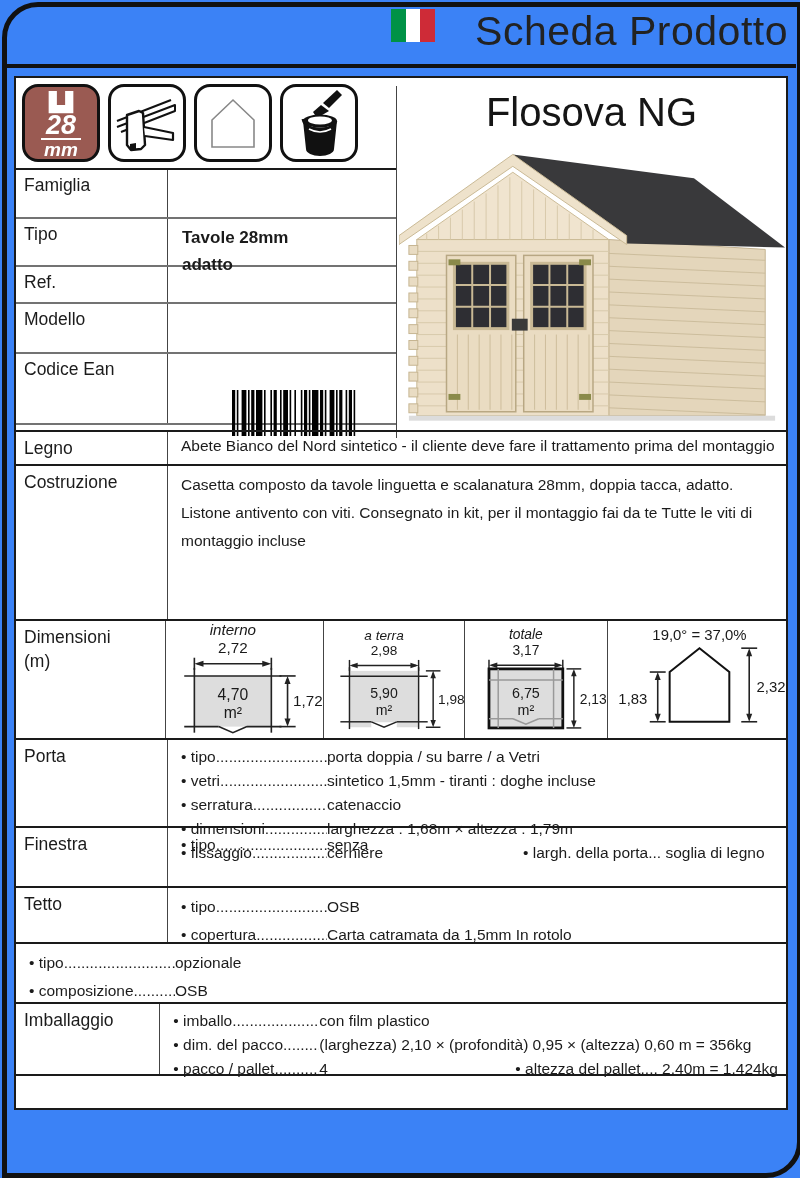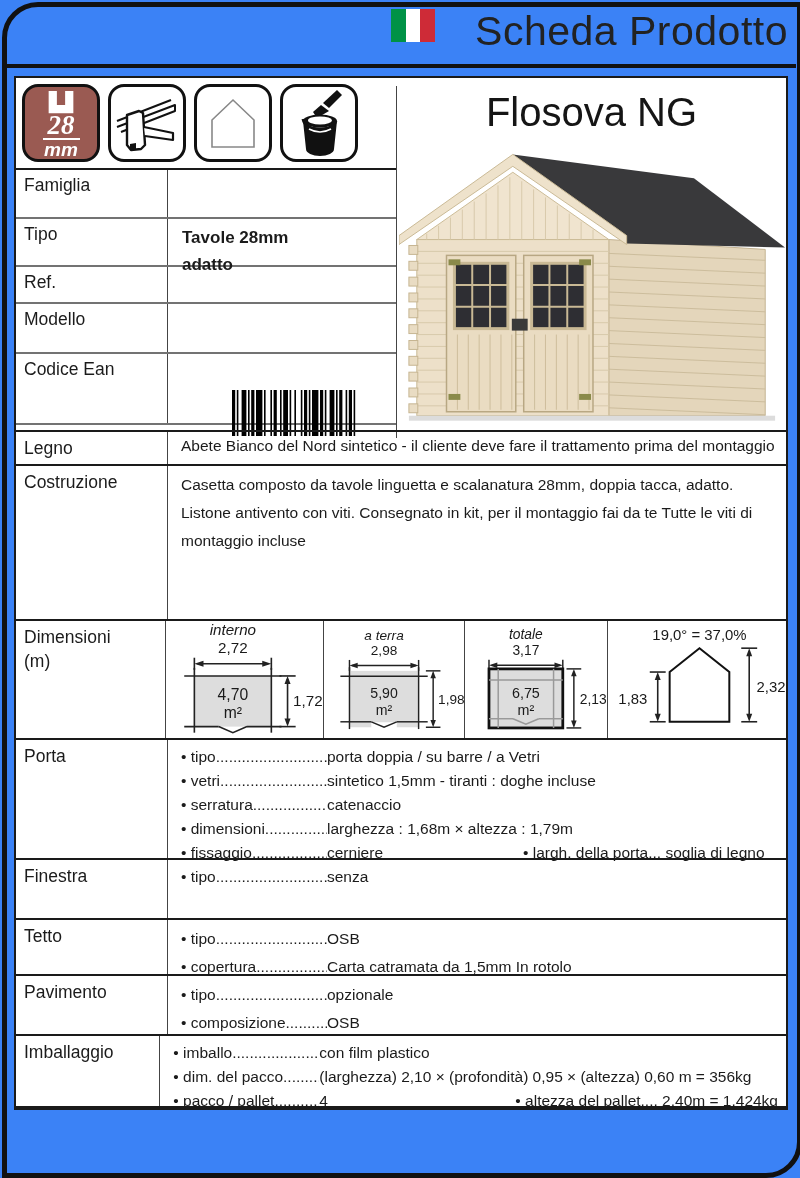--- a/index.html
+++ b/index.html
@@ -12,21 +12,21 @@
   .flag .g{width:15px;height:100%;}
   .flag .w{width:14px;height:100%;background:#fff;}
   .flag .r{width:15px;height:100%;}
   .hdr-title{position:absolute;right:12px;top:8px;font-size:41px;font-weight:400;letter-spacing:.5px;color:#222;}
   .main-box{position:absolute;left:14px;top:76px;width:774px;height:1034px;border:2px solid #1a1a1a;box-sizing:border-box;background:#fff;}
   .inner{position:absolute;left:0;top:0;width:770px;height:1030px;}
   
   .icons-row{position:absolute;left:0;top:0;width:380px;height:92px;border-bottom:2px solid #1a1a1a;box-sizing:border-box;}
   .pict{position:absolute;top:6px;width:78px;height:78px;border:3px solid #111;border-radius:16px;box-sizing:border-box;background:#fff;overflow:hidden;}
   .pict.mm{background:#9a5a52;display:flex;flex-direction:column;align-items:center;}
-  .t28{font-style:italic;font-weight:bold;color:#fff;font-size:27px;line-height:26px;border-bottom:2px solid #fff;padding:0 5px;margin-top:-3px;font-family:Liberation Serif, serif;}
+  .t28{font-style:italic;font-weight:bold;color:#fff;font-size:27px;line-height:26px;border-bottom:2px solid #fff;padding:0 5px;margin-top:-3px;}
   .tmm{font-style:italic;font-weight:bold;color:#fff;font-size:19px;line-height:19px;}
   
   .info-table{position:absolute;left:0;top:92px;width:380px;}
   .irow{display:flex;border-bottom:2px solid #737373;box-sizing:border-box;}
   .ilabel{width:152px;border-right:1px solid #444;box-sizing:border-box;padding:5px 6px 0 8px;font-size:17.5px;}
   .ival{flex:1;padding:5px 6px 0 14px;font-size:17px;font-weight:bold;white-space:pre-line;line-height:27px;}
   
   .right-sec{position:absolute;left:380px;top:8px;width:390px;height:352px;border-left:1px solid #444;box-sizing:border-box;}
   .prod-title{position:absolute;left:0;top:4px;width:100%;text-align:center;font-size:40px;font-weight:400;color:#151515;}
   .shed-wrap{position:absolute;left:2px;top:62px;width:386px;height:288px;}
@@ -386,21 +386,21 @@
                   <line class="dline" x1="134" y1="100" x2="150" y2="100"></line>
                 <line class="dline" x1="142" y1="29" x2="142" y2="97"></line>
                 <polygon class="ah" points="142,26 139,34 145,34"></polygon>
                   <polygon class="ah" points="142,100 139,92 145,92"></polygon>
                 <text class="dn" x="164" y="70" text-anchor="middle">2,32</text>
               </svg>
             </div>
           </div>
         </div>
 
-        <div class="spec-row" style="height:120px">
+        <div class="spec-row" style="height:88px">
           <div class="spec-label">Porta</div>
           <div class="spec-content">
             <div class="sline">
                 <span class="k">• tipo...........................</span>
                 <span class="v">porta doppia / su barre / a Vetri</span>
               </div>
             <div class="sline">
                 <span class="k">• vetri..........................</span>
                 <span class="v">sintetico 1,5mm  - tiranti : doghe incluse</span>
               </div>
@@ -438,21 +438,20 @@
                 <span class="v">OSB</span>
               </div>
             <div class="sline">
                 <span class="k">• copertura..................</span>
                 <span class="v">Carta catramata da 1,5mm In rotolo</span>
               </div>
           </div>
         </div>
 
         <div class="spec-row wide" style="height:60px">
-          <div class="spec-label">Pavimento</div>
           <div class="spec-content">
             <div class="sline">
                 <span class="k">• tipo...........................</span>
                 <span class="v">opzionale</span>
               </div>
             <div class="sline">
                 <span class="k">• composizione............</span>
                 <span class="v">OSB</span>
               </div>
           </div>

